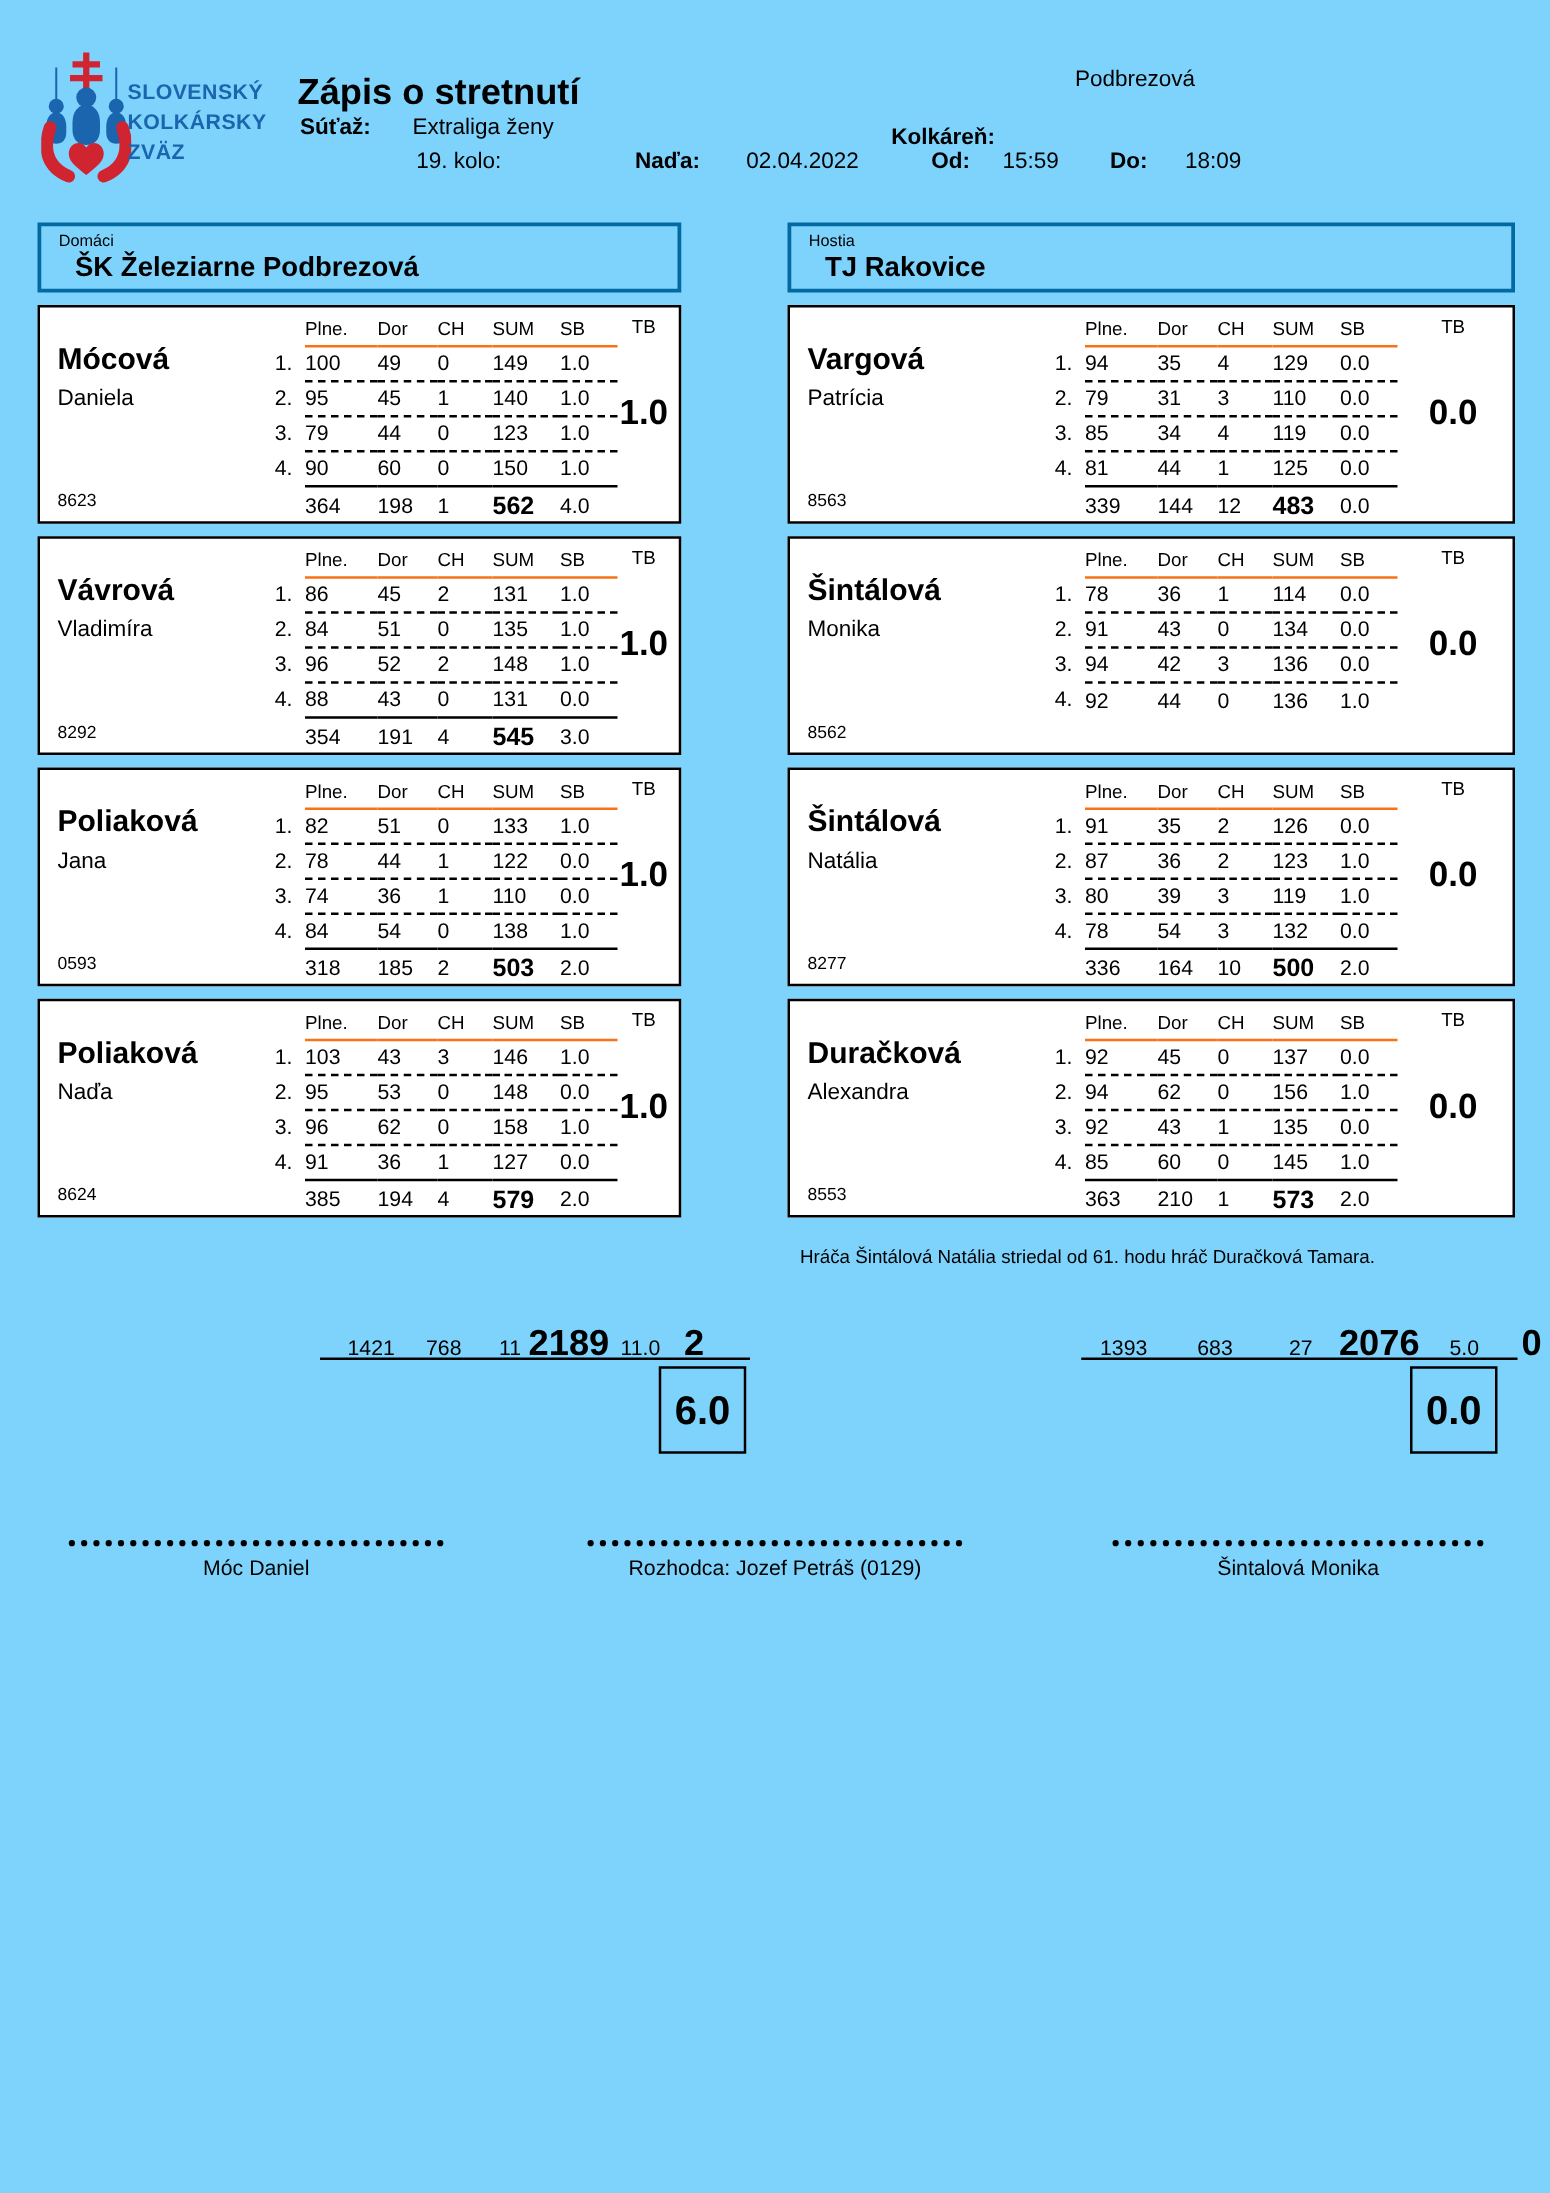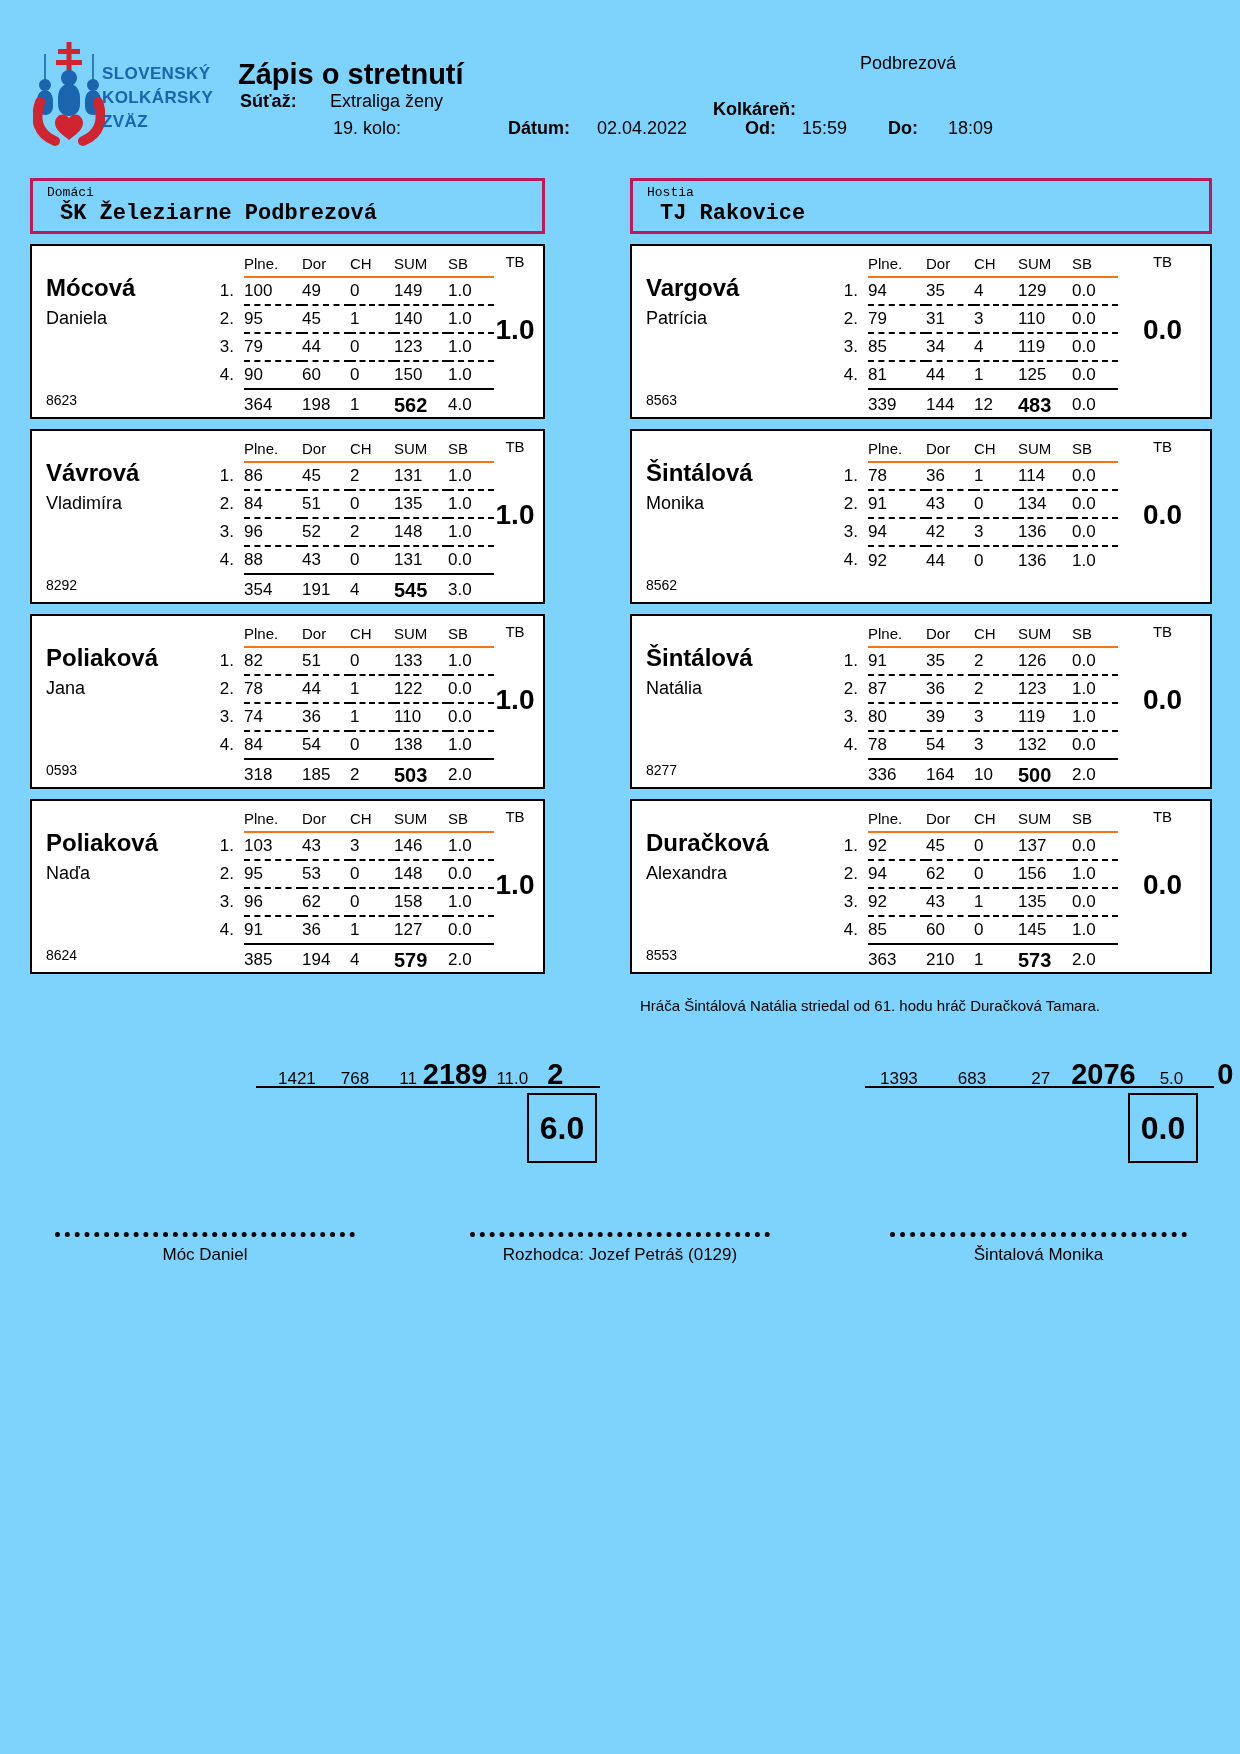--- a/index.html
+++ b/index.html
@@ -11,21 +11,21 @@
   .logo-svg { position:absolute; left:33px; top:40px; width:72px; height:107px; }
   .logo-text { position:absolute; left:102px; top:62px; font-weight:bold; font-size:17px; line-height:24px; letter-spacing:0.4px; }
   .page-title { position:absolute; left:238px; top:58px; font-weight:bold; font-size:29px; }
   .hlbl { font-weight:bold; font-size:18px; position:absolute; }
   .hval { font-size:18px; position:absolute; }
 
   
   .side-col { position:absolute; top:178px; }
   .home-col { left:30px; width:515px; }
   .away-col { left:630px; width:582px; }
-  .team-box { height:56px; border:3px solid #be185d; padding:4px 14px 0 14px;font-family:Liberation Mono, monospace; }
+  .team-box { height:56px; border:3px solid #0369a1; padding:4px 14px 0 14px; }
   .team-side-label { font-size:13px; }
   .team-name { font-size:22px; font-weight:bold; margin:1px 0 0 13px; }
 
   .player-slot { margin-top:10px; }
   .player-block { position:relative; height:175px; border:2px solid #000; background:#fff; }
   .pb-surname { position:absolute; left:14px; top:28px; font-size:24px; font-weight:bold; }
   .pb-firstname { position:absolute; left:14px; top:62px; font-size:18px; }
   .pb-id { position:absolute; left:14px; bottom:9px; font-size:14px; }
 
   .pb-table { position:absolute; left:180px; top:5px; border-collapse:collapse; }
@@ -110,21 +110,21 @@
     <div>KOLKÁRSKY</div>
     <div>ZVÄZ</div>
   </div>
 
   <div class="page-title">Zápis o stretnutí</div>
   <span class="hlbl" style="left:713px; top:53px;margin-top:46px;">Kolkáreň:</span>
   <span class="hval" style="left:860px; top:53px;">Podbrezová</span>
   <span class="hlbl" style="left:240px; top:91px;">Súťaž:</span>
   <span class="hval" style="left:330px; top:91px;">Extraliga ženy</span>
   <span class="hval" style="left:333px; top:118px;">19. kolo:</span>
-  <span class="hlbl" style="left:508px; top:118px;">Dátum:</span>
+  <span class="hlbl" style="left:508px; top:118px;">Naďa:</span>
   <span class="hval" style="left:597px; top:118px;">02.04.2022</span>
   <span class="hlbl" style="left:745px; top:118px;">Od:</span>
   <span class="hval" style="left:802px; top:118px;">15:59</span>
   <span class="hlbl" style="left:888px; top:118px;">Do:</span>
   <span class="hval" style="left:948px; top:118px;">18:09</span>
 
   <div class="side-col home-col">
     <div class="team-box">
       <div class="team-side-label">Domáci</div>
       <div class="team-name">ŠK Železiarne Podbrezová</div>

